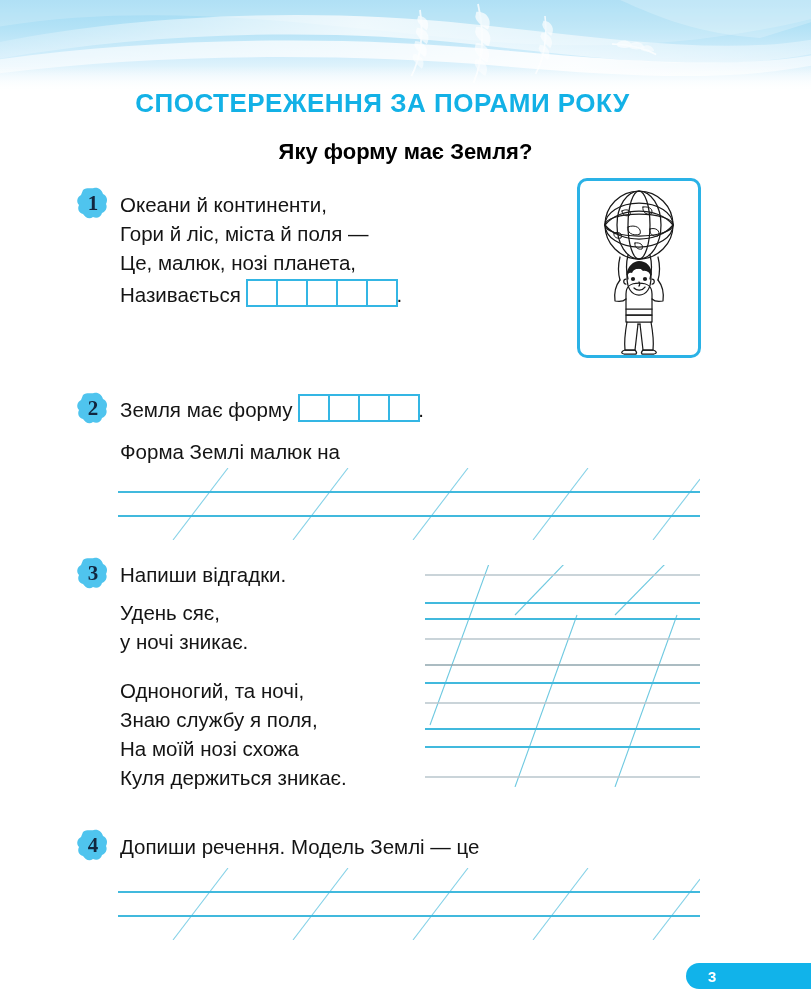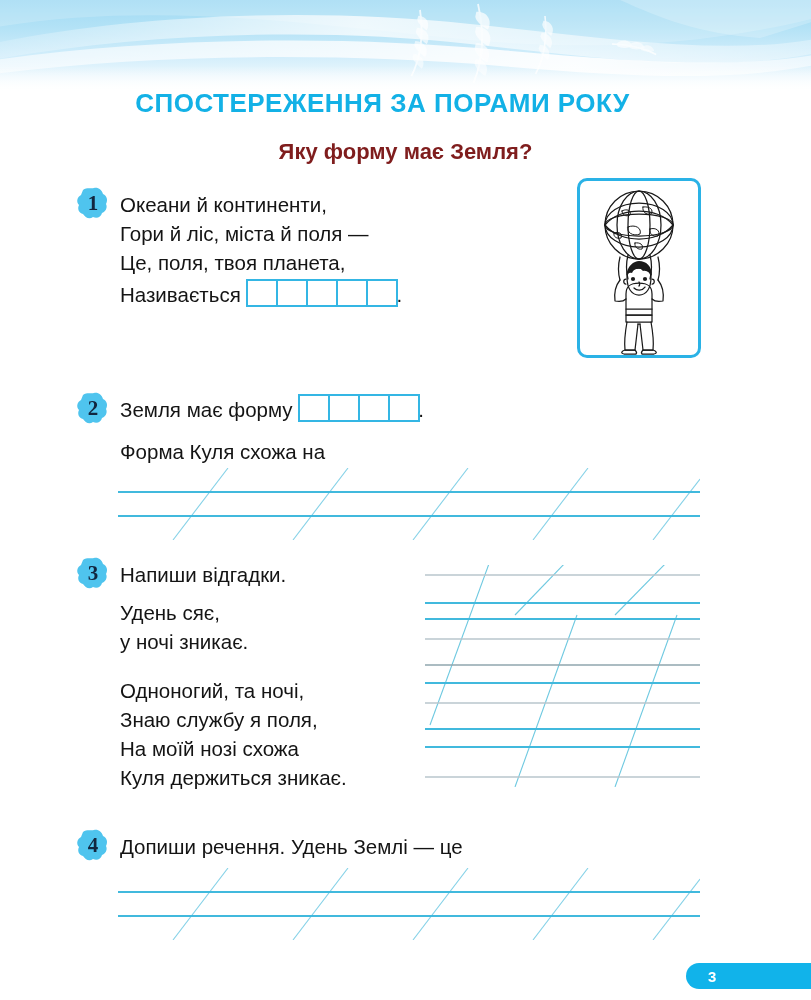--- a/index.html
+++ b/index.html
@@ -40,21 +40,21 @@
     white-space: nowrap;
   }
   .page-subtitle {
     position: absolute;
     left: 0; top: 139px;
     width: 811px;
     text-align: center;
     font-family: "Liberation Sans", "DejaVu Sans", sans-serif;
     font-weight: bold;
     font-size: 22px;
-    color: #7f1d1d;
+    color: #000000;
   }
 
   
   .ex { position: absolute; }
 
   .badge {
     position: absolute;
     width: 34px;
     height: 34px;
     font-family: "Liberation Serif", "DejaVu Serif", serif;
@@ -191,21 +191,21 @@
 
   <div class="badge" style="left:76px; top:186px;">
     <svg width="34" height="34" viewBox="0 0 34 34">
       <path d="M7,4 C11,1 15,3 18,2 C22,1 26,4 27,8 C31,10 32,14 30,18 C32,22 29,26 26,27 C25,31 21,33 17,31 C13,34 9,31 7,28 C3,27 1,23 3,19 C0,16 1,11 5,9 Z" fill="#4fc4ee"></path>
     </svg>
     <span>1</span>
   </div>
 
   <div class="ex-text" style="position:absolute; left:120px; top:190px;">Океани й континенти,</div>
   <div class="ex-text" style="position:absolute; left:120px; top:219px;">Гори й ліс, міста й поля —</div>
-  <div class="ex-text" style="position:absolute; left:120px; top:248px;">Це, поля, твоя планета,</div>
+  <div class="ex-text" style="position:absolute; left:120px; top:248px;">Це, малюк, нозі планета,</div>
 
   <div class="ex-text" style="position:absolute; left:120px; top:279px;text-align:right;">
     <span>Називається</span>
     <span class="boxes">
       <span class="cell"></span><span class="cell"></span><span class="cell"></span><span class="cell"></span><span class="cell"></span>
     </span><span>.</span>
   </div>
 </div>
 
 <div class="illus" style="left:577px; top:178px; width:124px; height:180px;">
@@ -269,21 +269,21 @@
     <span>2</span>
   </div>
 
   <div class="ex-text" style="position:absolute; left:120px; top:394px;">
     <span>Земля має форму</span>
     <span class="boxes">
       <span class="cell"></span><span class="cell"></span><span class="cell"></span><span class="cell"></span>
     </span><span>.</span>
   </div>
 
-  <div class="ex-text" style="position:absolute; left:120px; top:437px;">Форма Куля схожа на</div>
+  <div class="ex-text" style="position:absolute; left:120px; top:437px;">Форма Землі малюк на</div>
 
   <div class="ruled" style="left:118px; top:468px;">
     <svg width="582" height="72" viewBox="0 0 582 72">
       <g stroke="#7fcfe6" stroke-width="1.1" opacity="0.95">
         <line x1="55" y1="72" x2="110" y2="0"></line>
         <line x1="175" y1="72" x2="230" y2="0"></line>
         <line x1="295" y1="72" x2="350" y2="0"></line>
         <line x1="415" y1="72" x2="470" y2="0"></line>
         <line x1="535" y1="72" x2="582" y2="11"></line>
       </g>
@@ -343,21 +343,21 @@
 </div>
 
 <div class="ex" style="left:0; top:0;">
   <div class="badge" style="left:76px; top:828px;">
     <svg width="34" height="34" viewBox="0 0 34 34">
       <path d="M7,4 C11,1 15,3 18,2 C22,1 26,4 27,8 C31,10 32,14 30,18 C32,22 29,26 26,27 C25,31 21,33 17,31 C13,34 9,31 7,28 C3,27 1,23 3,19 C0,16 1,11 5,9 Z" fill="#4fc4ee"></path>
     </svg>
     <span>4</span>
   </div>
 
-  <div class="ex-text" style="position:absolute; left:120px; top:832px;">Допиши речення. Удень Землі — це</div>
+  <div class="ex-text" style="position:absolute; left:120px; top:832px;">Допиши речення. Модель Землі — це</div>
 
   <div class="ruled" style="left:118px; top:868px;">
     <svg width="582" height="72" viewBox="0 0 582 72">
       <g stroke="#7fcfe6" stroke-width="1.1" opacity="0.95">
         <line x1="55" y1="72" x2="110" y2="0"></line>
         <line x1="175" y1="72" x2="230" y2="0"></line>
         <line x1="295" y1="72" x2="350" y2="0"></line>
         <line x1="415" y1="72" x2="470" y2="0"></line>
         <line x1="535" y1="72" x2="582" y2="11"></line>
       </g>

